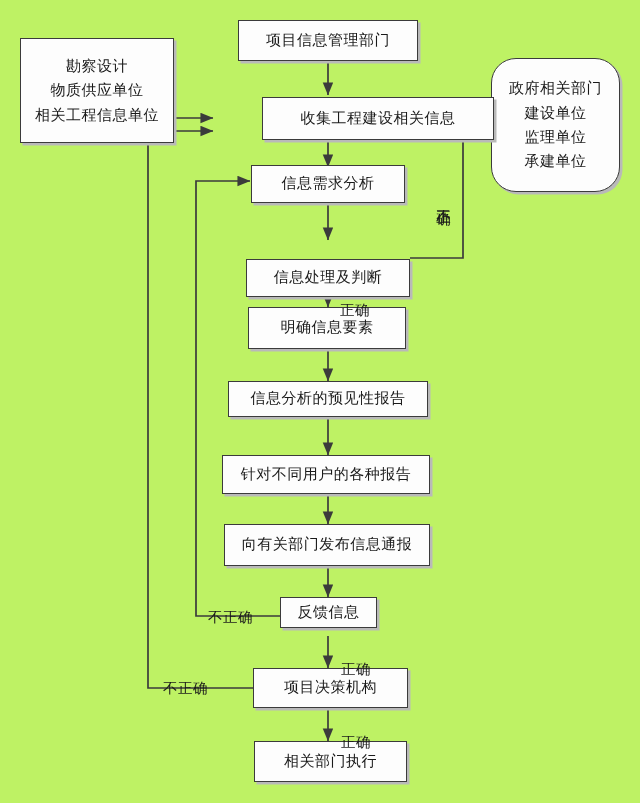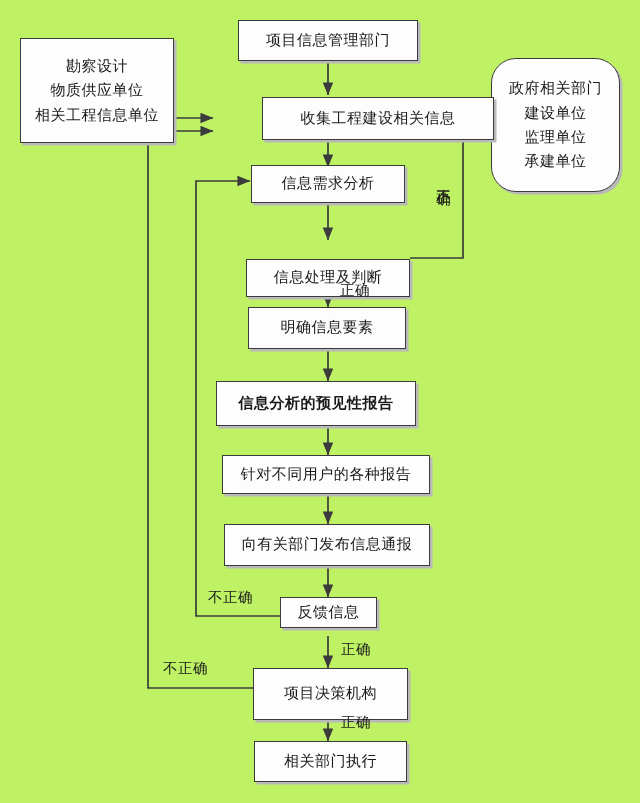--- a/index.html
+++ b/index.html
@@ -40,20 +40,21 @@
   .node .ln{display:block;white-space:nowrap;}
   .node.multi{line-height:1.62;}
   .edge-label{
     position:absolute;
     color:#1a1a1a;
     font-size:14.5px;
     letter-spacing:0.5px;
     white-space:nowrap;
     z-index:4;
     background:transparent;
+    margin-top:20px;
   }
   .edge-label.vert{
     writing-mode:vertical-rl;
     text-orientation:upright;
     letter-spacing:1px;
     line-height:1;
   }
 </style>
 </head>
 <body>
@@ -126,37 +127,37 @@
   </div>
 
   <div class="node" style="left:246px; top:239px; width:164px; height:38px;margin-top:20px;">
     <span class="ln">信息处理及判断</span>
   </div>
 
   <div class="node" style="left:248px; top:307px; width:158px; height:42px;">
     <span class="ln">明确信息要素</span>
   </div>
 
-  <div class="node" style="left:216px; top:381px; width:200px; height:45px;font-weight:bold;">
+  <div class="node" style="left:228px; top:381px; width:200px; height:36px;">
     <span class="ln">信息分析的预见性报告</span>
   </div>
 
   <div class="node" style="left:222px; top:455px; width:208px; height:39px;">
     <span class="ln">针对不同用户的各种报告</span>
   </div>
 
   <div class="node" style="left:224px; top:524px; width:206px; height:42px;">
     <span class="ln">向有关部门发布信息通报</span>
   </div>
 
   <div class="node" style="left:280px; top:597px; width:97px; height:31px;">
     <span class="ln">反馈信息</span>
   </div>
 
-  <div class="node" style="left:253px; top:668px; width:155px; height:52px;">
+  <div class="node" style="left:253px; top:668px; width:155px; height:40px;">
     <span class="ln">项目决策机构</span>
   </div>
 
   <div class="node" style="left:254px; top:741px; width:153px; height:41px;">
     <span class="ln">相关部门执行</span>
   </div>
 
   <div class="edge-label vert" style="left:436px; top:178px;">不正确</div>
 
   <div class="edge-label" style="left:340px; top:281px;">正确</div>

